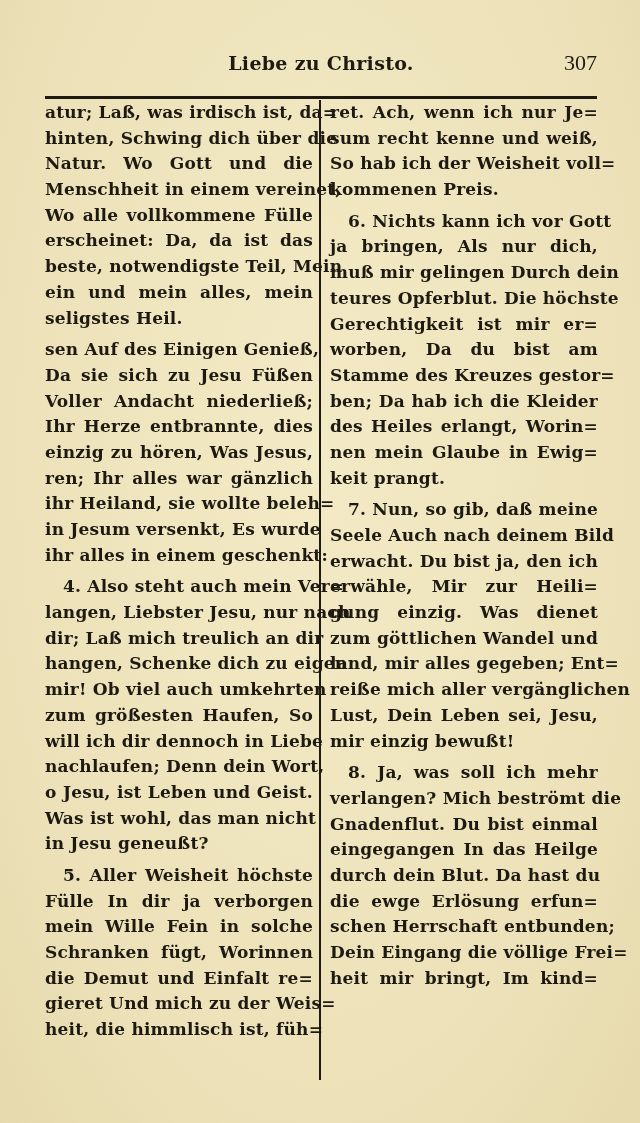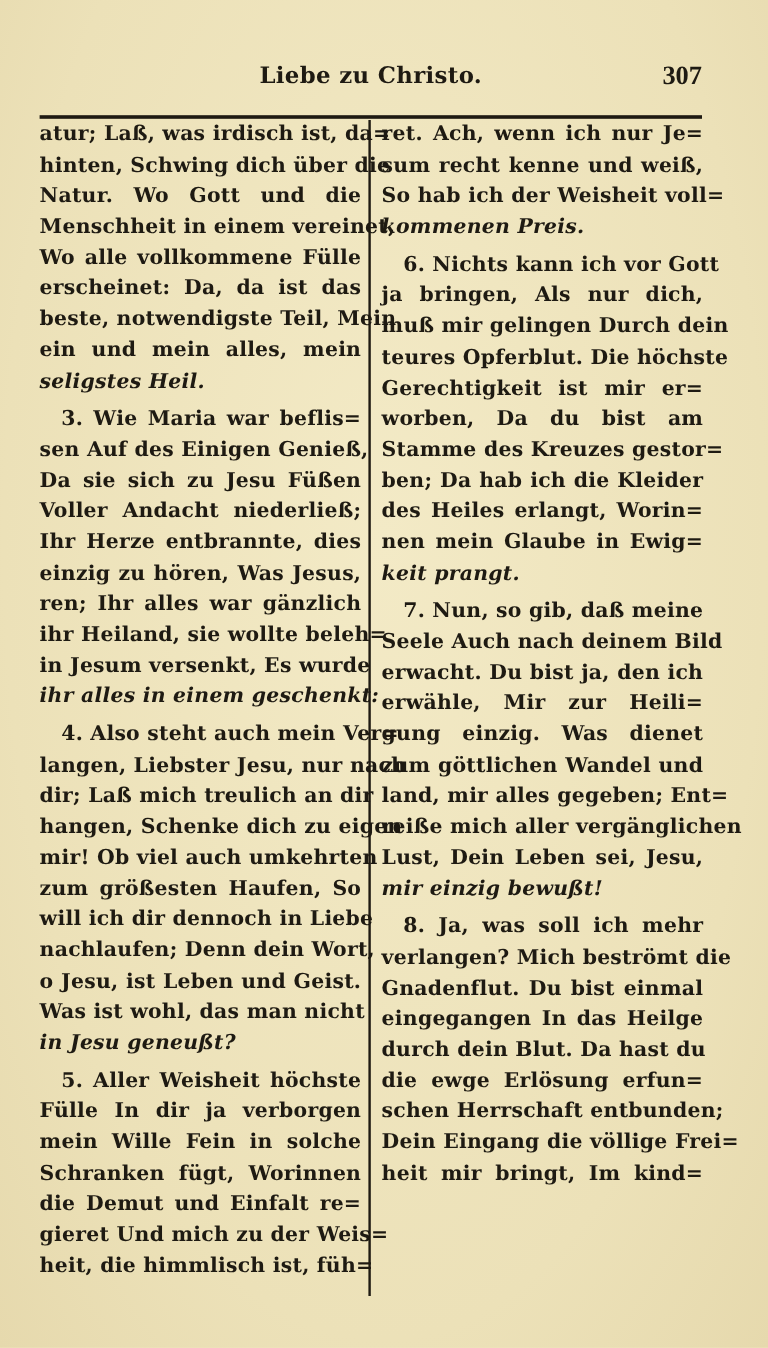--- a/index.html
+++ b/index.html
@@ -4,50 +4,50 @@
 <style>
   html, body { margin: 0; padding: 0; }
   body {
     width: 640px; height: 1123px; overflow: hidden;
     background: #efe5bf;
     background-image: radial-gradient(ellipse at 50% 40%, #f3eac6 0%, #ece1b8 70%, #e6d9ad 100%);
     font-family: "DejaVu Serif", serif;
     color: #1e1a12;
     position: relative;
   }
-  .page { position: absolute; left: 0; top: 0; width: 566px; height: 1123px; }
+  .page { position: absolute; left: 12px; top: 0; width: 566px; height: 1123px; }
   .running-head {
     position: absolute; left: 33px; width: 552px; top: 46px; height: 34px;
   }
   .running-title {
     position: absolute; left: 0; width: 552px; text-align: center; top: 6px;
     font-size: 19px; letter-spacing: 0.3px; font-weight: bold;
     font-family: "DejaVu Serif", serif;
   }
   .page-number {
-    position: absolute; right: 0; top: 4px; font-size: 22px; font-weight: bold;
+    position: absolute; right: 0; top: 4px; font-size: 22px; font-weight: normal;
     font-family: "Liberation Serif", serif;
   }
   .head-rule {
     position: absolute; left: 33px; width: 552px; top: 96px; height: 3px; background: #1e1a12;
   }
   .col {
     position: absolute; top: 100px; width: 268px;
   }
   .col-left { left: 33px; }
   .col-right { left: 318px; width: 268px; }
   .col-divider {
     position: absolute; left: 307px; top: 100px; width: 2px; height: 980px; background: #1e1a12;
   }
   .line {
     height: 25.7px; line-height: 25.7px; font-size: 17px; font-weight: bold;
     white-space: nowrap; text-align: justify; text-align-last: justify;
     letter-spacing: 0.2px;
   }
-  .line.last { text-align-last: left; font-style: italic; }
+  .line.last { text-align-last: left; }
   .line.indent { padding-left: 18px; }
   .gap { height: 6px; }
 </style>
 </head>
 <body>
 
 <div class="page">
   <div class="running-head">
     <div class="running-title">Liebe zu Christo.</div>
     <div class="page-number">307</div>
@@ -58,21 +58,20 @@
       <div class="line">atur; Laß, was irdisch ist, da=</div>
       <div class="line">hinten, Schwing dich über die</div>
       <div class="line">Natur. Wo Gott und die</div>
       <div class="line">Menschheit in einem vereinet,</div>
       <div class="line">Wo alle vollkommene Fülle</div>
       <div class="line">erscheinet: Da, da ist das</div>
       <div class="line">beste, notwendigste Teil, Mein</div>
       <div class="line">ein und mein alles, mein</div>
       <div class="line last">seligstes Heil.</div>
       <div class="gap"></div>
-      <div class="line indent">3. Wie Maria war beflis=</div>
       <div class="line">sen Auf des Einigen Genieß,</div>
       <div class="line">Da sie sich zu Jesu Füßen</div>
       <div class="line">Voller Andacht niederließ;</div>
       <div class="line">Ihr Herze entbrannte, dies</div>
       <div class="line">einzig zu hören, Was Jesus,</div>
       <div class="line">ren; Ihr alles war gänzlich</div>
       <div class="line">ihr Heiland, sie wollte beleh=</div>
       <div class="line">in Jesum versenkt, Es wurde</div>
       <div class="line last">ihr alles in einem geschenkt:</div>
       <div class="gap"></div>

